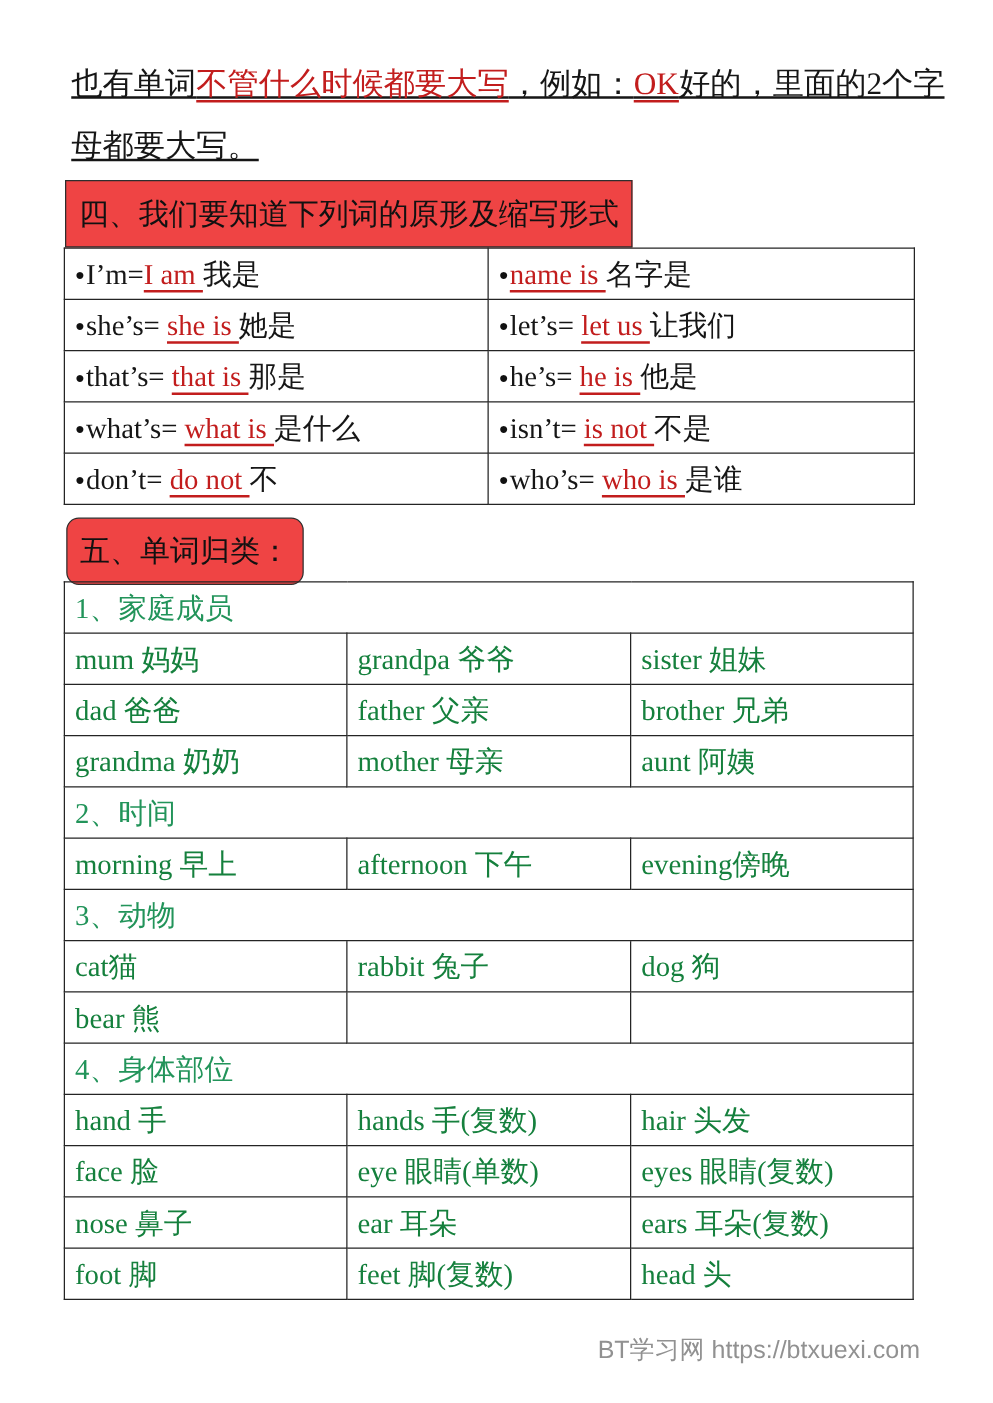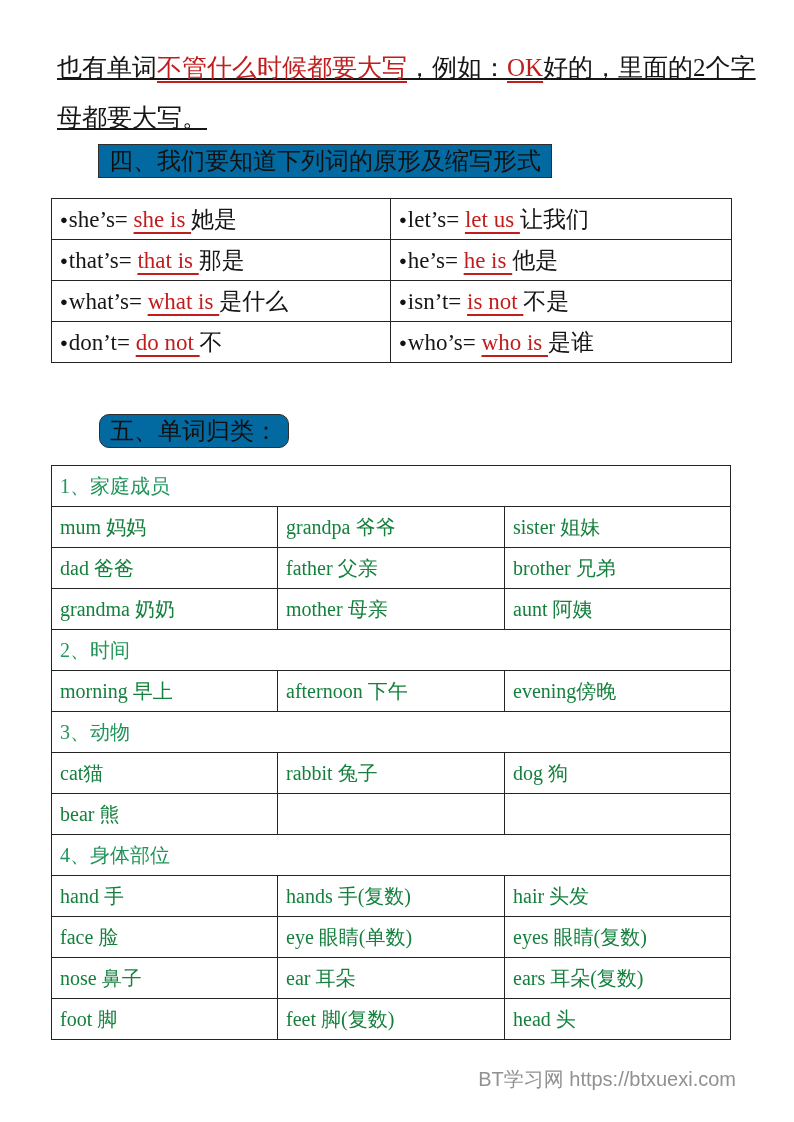--- a/index.html
+++ b/index.html
@@ -7,33 +7,33 @@
         font-family:"Liberation Serif","DejaVu Serif",serif;color:#161616;}
 
   
   .intro{position:absolute;left:57px;top:43px;width:720px;font-size:25px;}
   .intro .line{height:50px;line-height:50px;white-space:nowrap;text-decoration:underline;}
 
   .red{color:#c21d1d;}
   .ul{text-decoration:underline;text-decoration-thickness:1.5px;text-underline-offset:5px;}
 
   
-  .secbox{position:absolute;background:#0369a1;border:1.5px solid #2e2e2e;
-          padding:0 10px;font-size:24px;color:#111;white-space:nowrap;margin-left:46px;}
+  .secbox{position:absolute;background:#ef4444;border:1.5px solid #2e2e2e;
+          padding:10px 10px;font-size:24px;color:#111;white-space:nowrap;}
   #sec4{left:52px;top:144px;}
   #sec5{left:53px;top:414px;border-radius:10px;}
 
   
   table{position:absolute;border-collapse:collapse;table-layout:fixed;}
   td{border:1.5px solid #242424;vertical-align:middle;padding:0 4px 0 8px;
      white-space:nowrap;overflow:hidden;}
   #contractions{left:51px;top:198px;width:680px;}
   #contractions td{height:40px;font-size:23px;}
   #categories{left:51px;top:465px;width:679px;}
-  #categories td{height:40px;font-size:20px;font-family:Liberation Serif, serif;}
+  #categories td{height:40px;font-size:23px;font-family:Liberation Serif, serif;}
   .green{color:#22945a;}
   .redcell{color:#15803d;}
   .bullet{font-size:13px;vertical-align:3px;margin-right:1px;color:#111;}
 
   
   .footer{position:absolute;left:0;top:1066px;width:736px;text-align:right;
           font-family:"Liberation Sans","DejaVu Sans",sans-serif;
           font-size:20px;color:#919191;}
 </style>
 </head>
@@ -51,20 +51,24 @@
   </div>
 
   <div class="secbox" id="sec4">四、我们要知道下列词的原形及缩写形式</div>
 
   <table id="contractions">
     <colgroup>
         <col style="width:339px">
         <col style="width:341px">
       </colgroup>
     <tbody id="contractions-body">
+        <tr>
+          <td><span class="bullet">●</span><span>I’m=</span><span class="red ul">I am&nbsp;</span><span>我是</span></td>
+          <td><span class="bullet">●</span><span></span><span class="red ul">name is&nbsp;</span><span>名字是</span></td>
+        </tr>
         <tr>
           <td><span class="bullet">●</span><span>she’s= </span><span class="red ul">she is&nbsp;</span><span>她是</span></td>
           <td><span class="bullet">●</span><span>let’s= </span><span class="red ul">let us&nbsp;</span><span>让我们</span></td>
         </tr>
         <tr>
           <td><span class="bullet">●</span><span>that’s= </span><span class="red ul">that is&nbsp;</span><span>那是</span></td>
           <td><span class="bullet">●</span><span>he’s= </span><span class="red ul">he is&nbsp;</span><span>他是</span></td>
         </tr>
         <tr>
           <td><span class="bullet">●</span><span>what’s= </span><span class="red ul">what is&nbsp;</span><span>是什么</span></td>

